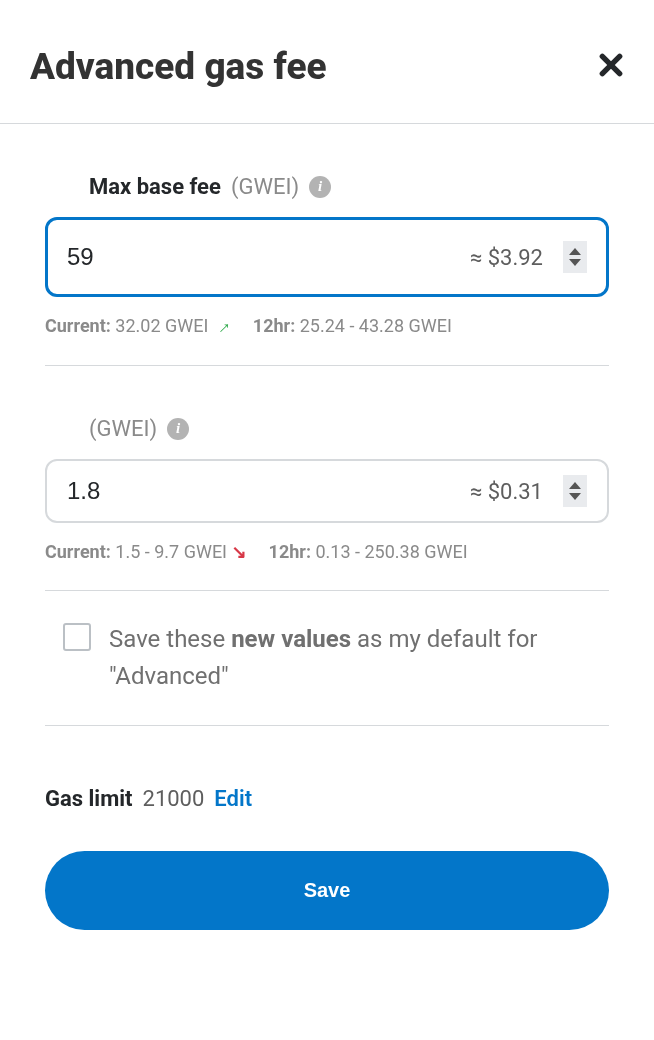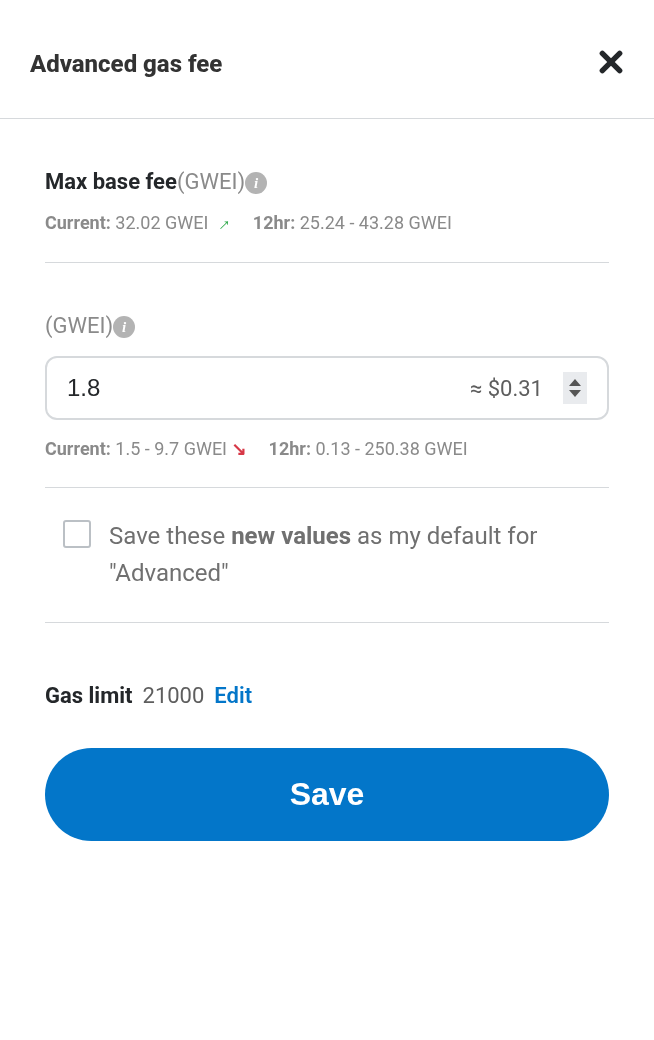--- a/index.html
+++ b/index.html
@@ -13,21 +13,21 @@
       height: 1040px;
       background: #ffffff;
     }
     .header {
       display: flex;
       align-items: center;
       justify-content: space-between;
       padding: 45px 30px 35px 30px;
     }
     .title {
-      font-size: 24px;
+      font-size: 37px;
       font-weight: 800;
       color: #333;
     }
     .close-icon {
       font-size: 32px;
       font-weight: 900;
       color: #24272a;
       cursor: pointer;
     }
     .divider-top {
@@ -36,22 +36,24 @@
       width: 100%;
     }
     .content {
       padding: 50px 45px 0 45px;
     }
     .field-section {
       margin-bottom: 0;
     }
     .field-header {
       display: flex;
-      align-items: flex-end;
+      align-items: center;
+      gap: 10px;
       margin-bottom: 18px;
+      margin-left: 44px;
     }
     .field-label {
       font-size: 22px;
       font-weight: 700;
       color: #24272a;
     }
     .field-unit {
       font-size: 22px;
       color: #8a8a8a;
     }
@@ -196,21 +198,21 @@
       font-weight: 600;
       cursor: pointer;
     }
     .save-button {
       width: 100%;
       background: #0376c9;
       color: #fff;
       border: none;
       border-radius: 50px;
       padding: 28px 0;
-      font-size: 32px;
+      font-size: 20px;
       font-weight: 600;
       cursor: pointer;
     }
   </style>
 </head>
 <body>
 
 <div class="header">
   <div class="title">Advanced gas fee</div>
   <div class="close-icon">
@@ -225,20 +227,30 @@
 <div class="content">
 
   
   <div class="field-section">
     <div class="field-header">
       <span class="field-label">Max base fee</span>
       <span class="field-unit">(GWEI)</span>
       <span class="info-icon">i</span>
     </div>
 
+    <div class="input-box focused">
+      <input class="input-value" value="59" style="">
+      <div class="input-right">
+        <span class="input-usd">≈ $3.92</span>
+        <div class="stepper">
+          <div class="stepper-up"></div>
+          <div class="stepper-down"></div>
+        </div>
+      </div>
+    </div>
 
     <div class="stats-row">
       <span>
         <span class="stats-label">Current:</span>
         <span>32.02 GWEI</span>
         <span class="arrow-up-icon">→</span>
       </span>
       <span>
         <span class="stats-label">12hr:</span>
         <span>25.24 - 43.28 GWEI</span>

